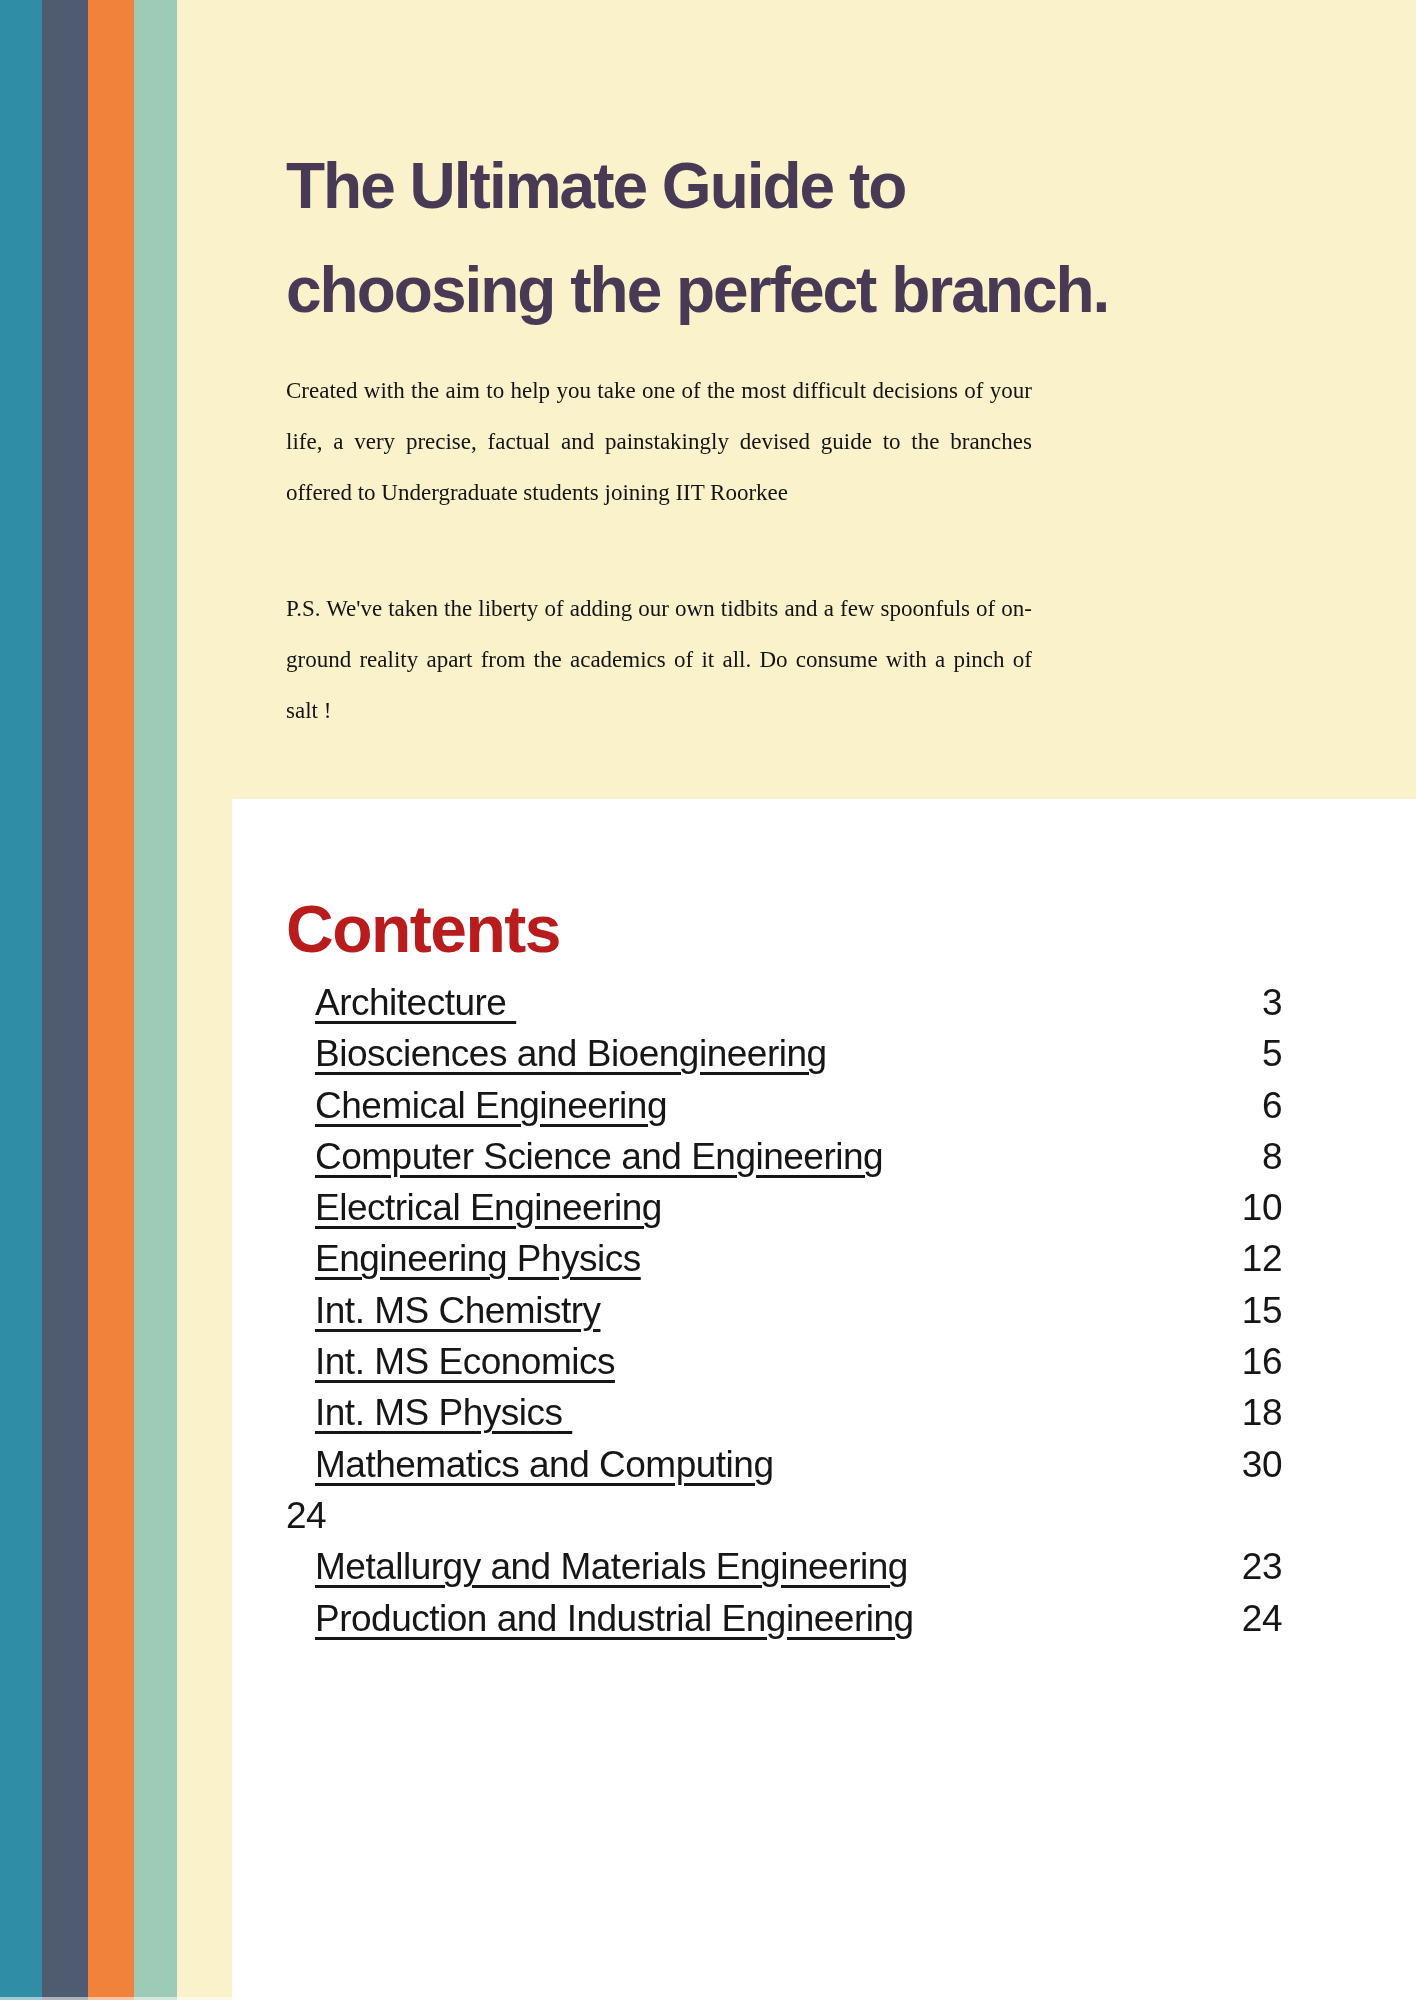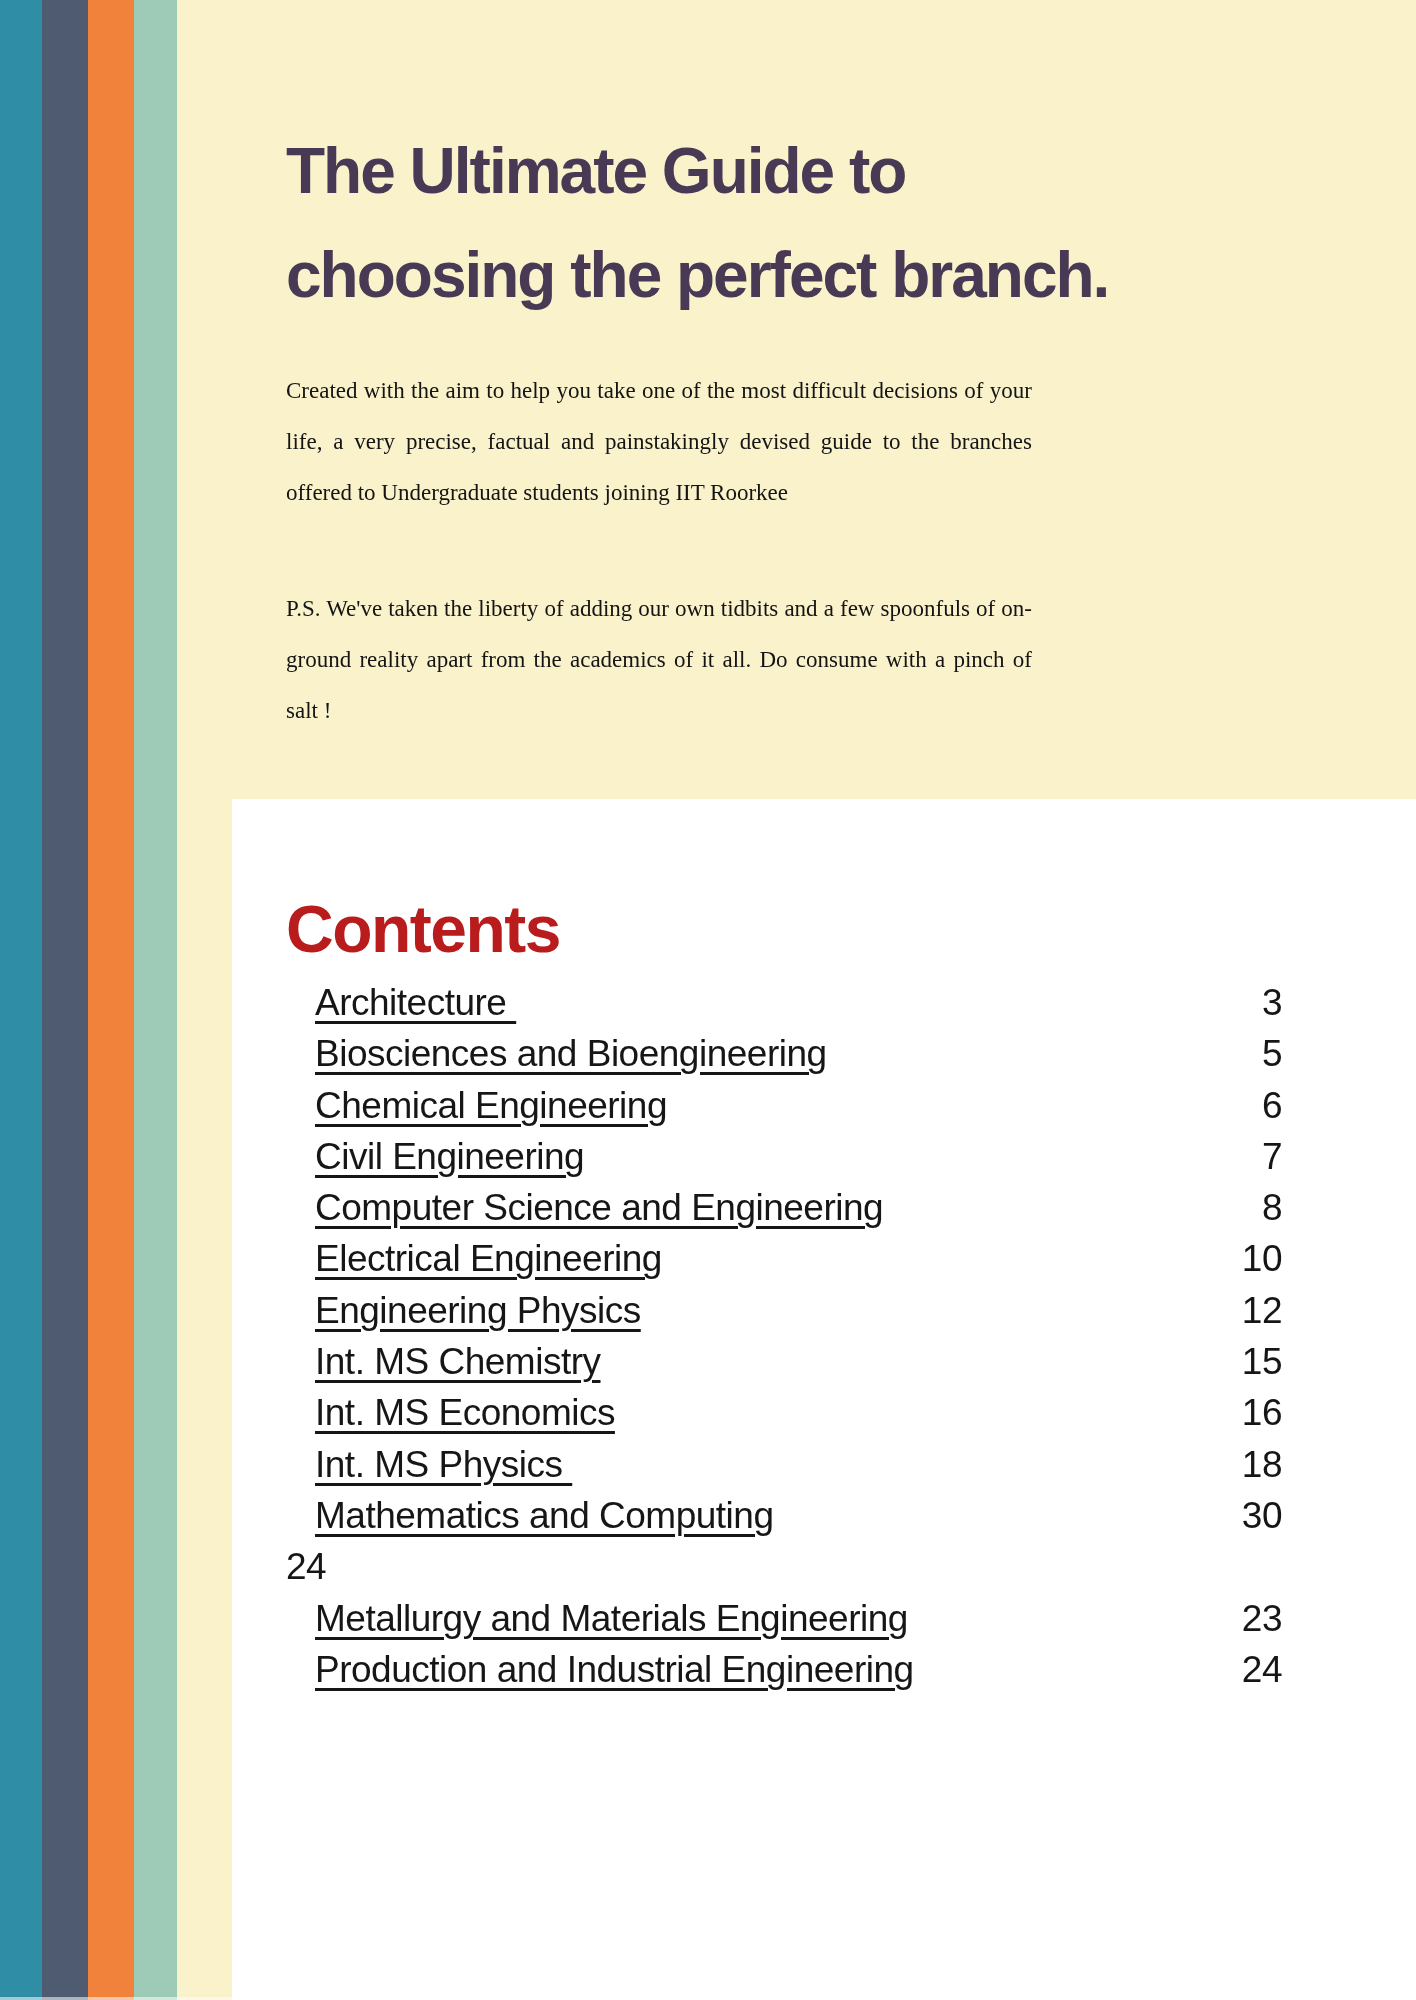--- a/index.html
+++ b/index.html
@@ -15,21 +15,21 @@
   .stripe.orange{left:88px; width:46px; background:#F0823C;}
   .stripe.sage  {left:134px;width:43px; background:#9ECBB7;}
   .stripe-edge{position:absolute;left:0;bottom:0;width:232px;height:3px;
     background:rgba(255,255,255,0.55);}
 
   
   .panel{position:absolute;left:232px;top:799px;right:0;bottom:0;background:#FFFFFF;}
 
   
   .headline{
-    position:absolute;left:286px;top:76px;width:830px;
+    position:absolute;left:286px;top:91px;width:830px;
     font-weight:bold;font-size:64px;line-height:104px;letter-spacing:-2px;
     color:#483A54;
   }
   .headline span{display:block;}
 
   
   .para{
     position:absolute;left:286px;width:746px;
     font-family:"Liberation Serif",serif;
     font-size:23px;line-height:51px;color:#141414;
@@ -93,24 +93,20 @@
   <div class="toc-row">
     <span class="toc-label">Biosciences and Bioengineering</span>
     <span class="toc-page">5</span>
   </div>
 
   <div class="toc-row">
     <span class="toc-label">Chemical Engineering</span>
     <span class="toc-page">6</span>
   </div>
 
-  <div class="toc-row">
-    <span class="toc-label">Civil Engineering</span>
-    <span class="toc-page">7</span>
-  </div>
 
   <div class="toc-row">
     <span class="toc-label">Computer Science and Engineering</span>
     <span class="toc-page">8</span>
   </div>
 
   <div class="toc-row">
     <span class="toc-label">Electrical Engineering</span>
     <span class="toc-page">10</span>
   </div>

